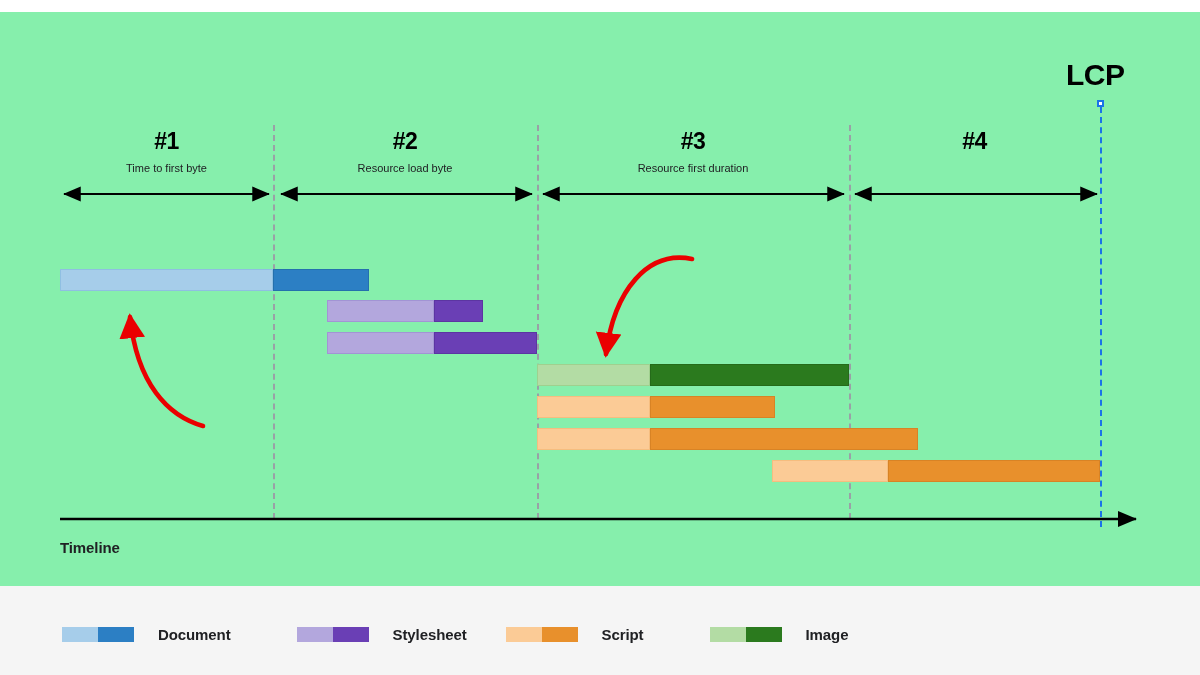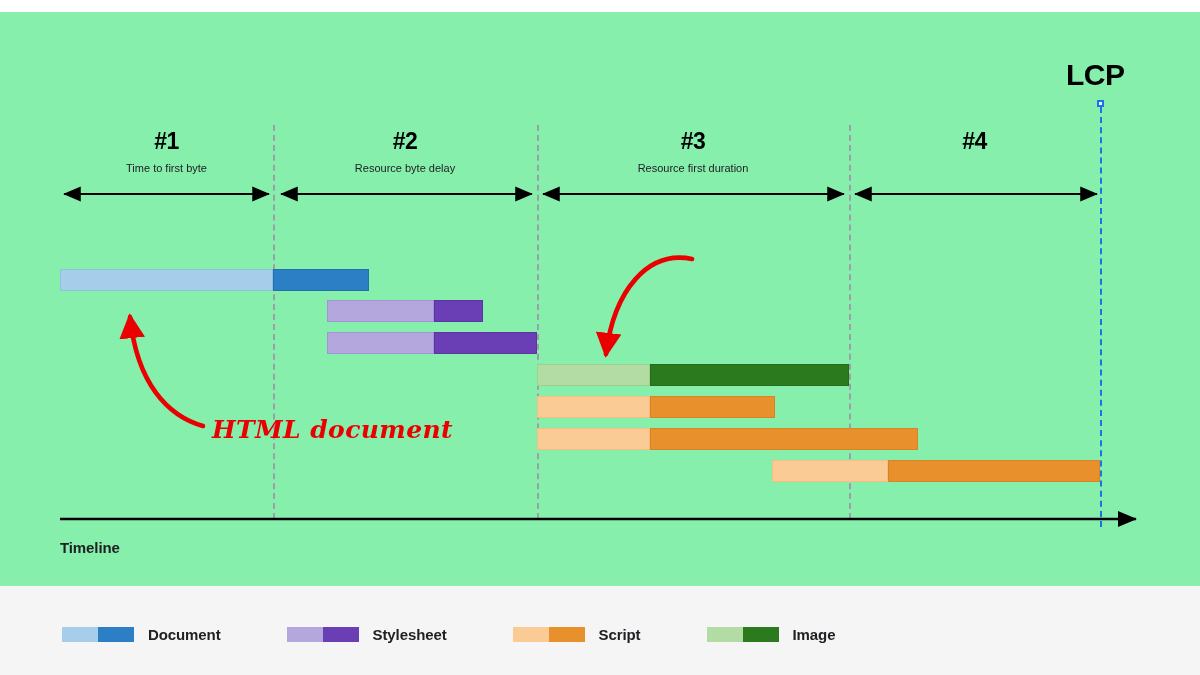--- a/index.html
+++ b/index.html
@@ -34,20 +34,21 @@
     position: absolute;
     left: 62px;
     top: 40px;
     display: flex;
     align-items: center;
     gap: 0;
   }
   .legend-item {
     display: flex;
     align-items: center;
+    gap: 10px;
   }
   .legend-swatch {
     display: flex;
     width: 72px;
     height: 15px;
     flex: none;
   }
   .legend-swatch .sw-l { width: 50%; height: 100%; }
   .legend-swatch .sw-d { width: 50%; height: 100%; }
   .legend-label {
@@ -150,21 +151,21 @@
   <div class="vline" style="left:273px; top:113px; height:394px;"></div>
   <div class="vline" style="left:537px; top:113px; height:394px;"></div>
   <div class="vline" style="left:849px; top:113px; height:394px;"></div>
 
   <div class="phase" style="left:60px; top:118px; width:213px;">
     <div class="phase-num">#1</div>
     <div class="phase-name">Time to first byte</div>
   </div>
   <div class="phase" style="left:273px; top:118px; width:264px;">
     <div class="phase-num">#2</div>
-    <div class="phase-name">Resource byte delay</div>
+    <div class="phase-name">Resource load byte</div>
   </div>
   <div class="phase" style="left:537px; top:118px; width:312px;">
     <div class="phase-num">#3</div>
     <div class="phase-name">Resource first duration</div>
   </div>
   <div class="phase" style="left:849px; top:118px; width:251px;">
     <div class="phase-num">#4</div>
   </div>
 
   <div class="bar" style="left:60px; top:257px; width:309px;">
@@ -195,21 +196,20 @@
   <div class="bar" style="left:537px; top:416px; width:381px;">
     <div class="seg" style="width:113px; background:#fbcb96; border:1px solid #f5bd7f;"></div>
     <div class="seg" style="width:268px; background:#e8902c; border:1px solid #d88325;"></div>
   </div>
 
   <div class="bar" style="left:772px; top:448px; width:328px;">
     <div class="seg" style="width:116px; background:#fbcb96; border:1px solid #f5bd7f;"></div>
     <div class="seg" style="width:212px; background:#e8902c; border:1px solid #d88325;"></div>
   </div>
 
-  <div class="annot" style="left:212px; top:403px;">HTML document</div>
 
   <div class="axis-label" style="left:60px; top:527px;">Timeline</div>
 
   <svg class="overlay" viewBox="0 0 1200 675">
     <defs>
       <marker id="arrEndBlack" markerWidth="9" markerHeight="9" refX="7.6" refY="4" orient="auto" markerUnits="strokeWidth">
         <path d="M0,0.6 L8,4 L0,7.4 Z" fill="#000000"></path>
       </marker>
       <marker id="arrStartBlack" markerWidth="9" markerHeight="9" refX="0.4" refY="4" orient="auto" markerUnits="strokeWidth">
         <path d="M8,0.6 L0,4 L8,7.4 Z" fill="#000000"></path>
@@ -237,21 +237,21 @@
     <div class="legend-row">
 
       <div class="legend-item" style="margin-right:66px;">
         <span class="legend-swatch">
           <span class="sw-l" style="background:#a6cdea;"></span>
           <span class="sw-d" style="background:#2c7fc4;"></span>
         </span>
         <span class="legend-label">Document</span>
       </div>
 
-      <div class="legend-item" style="margin-right:66px;">
+      <div class="legend-item" style="margin-right:39px;">
         <span class="legend-swatch">
           <span class="sw-l" style="background:#b3a7dd;"></span>
           <span class="sw-d" style="background:#6a3fb5;"></span>
         </span>
         <span class="legend-label">Stylesheet</span>
       </div>
 
       <div class="legend-item" style="margin-right:66px;">
         <span class="legend-swatch">
           <span class="sw-l" style="background:#fbcb96;"></span>

